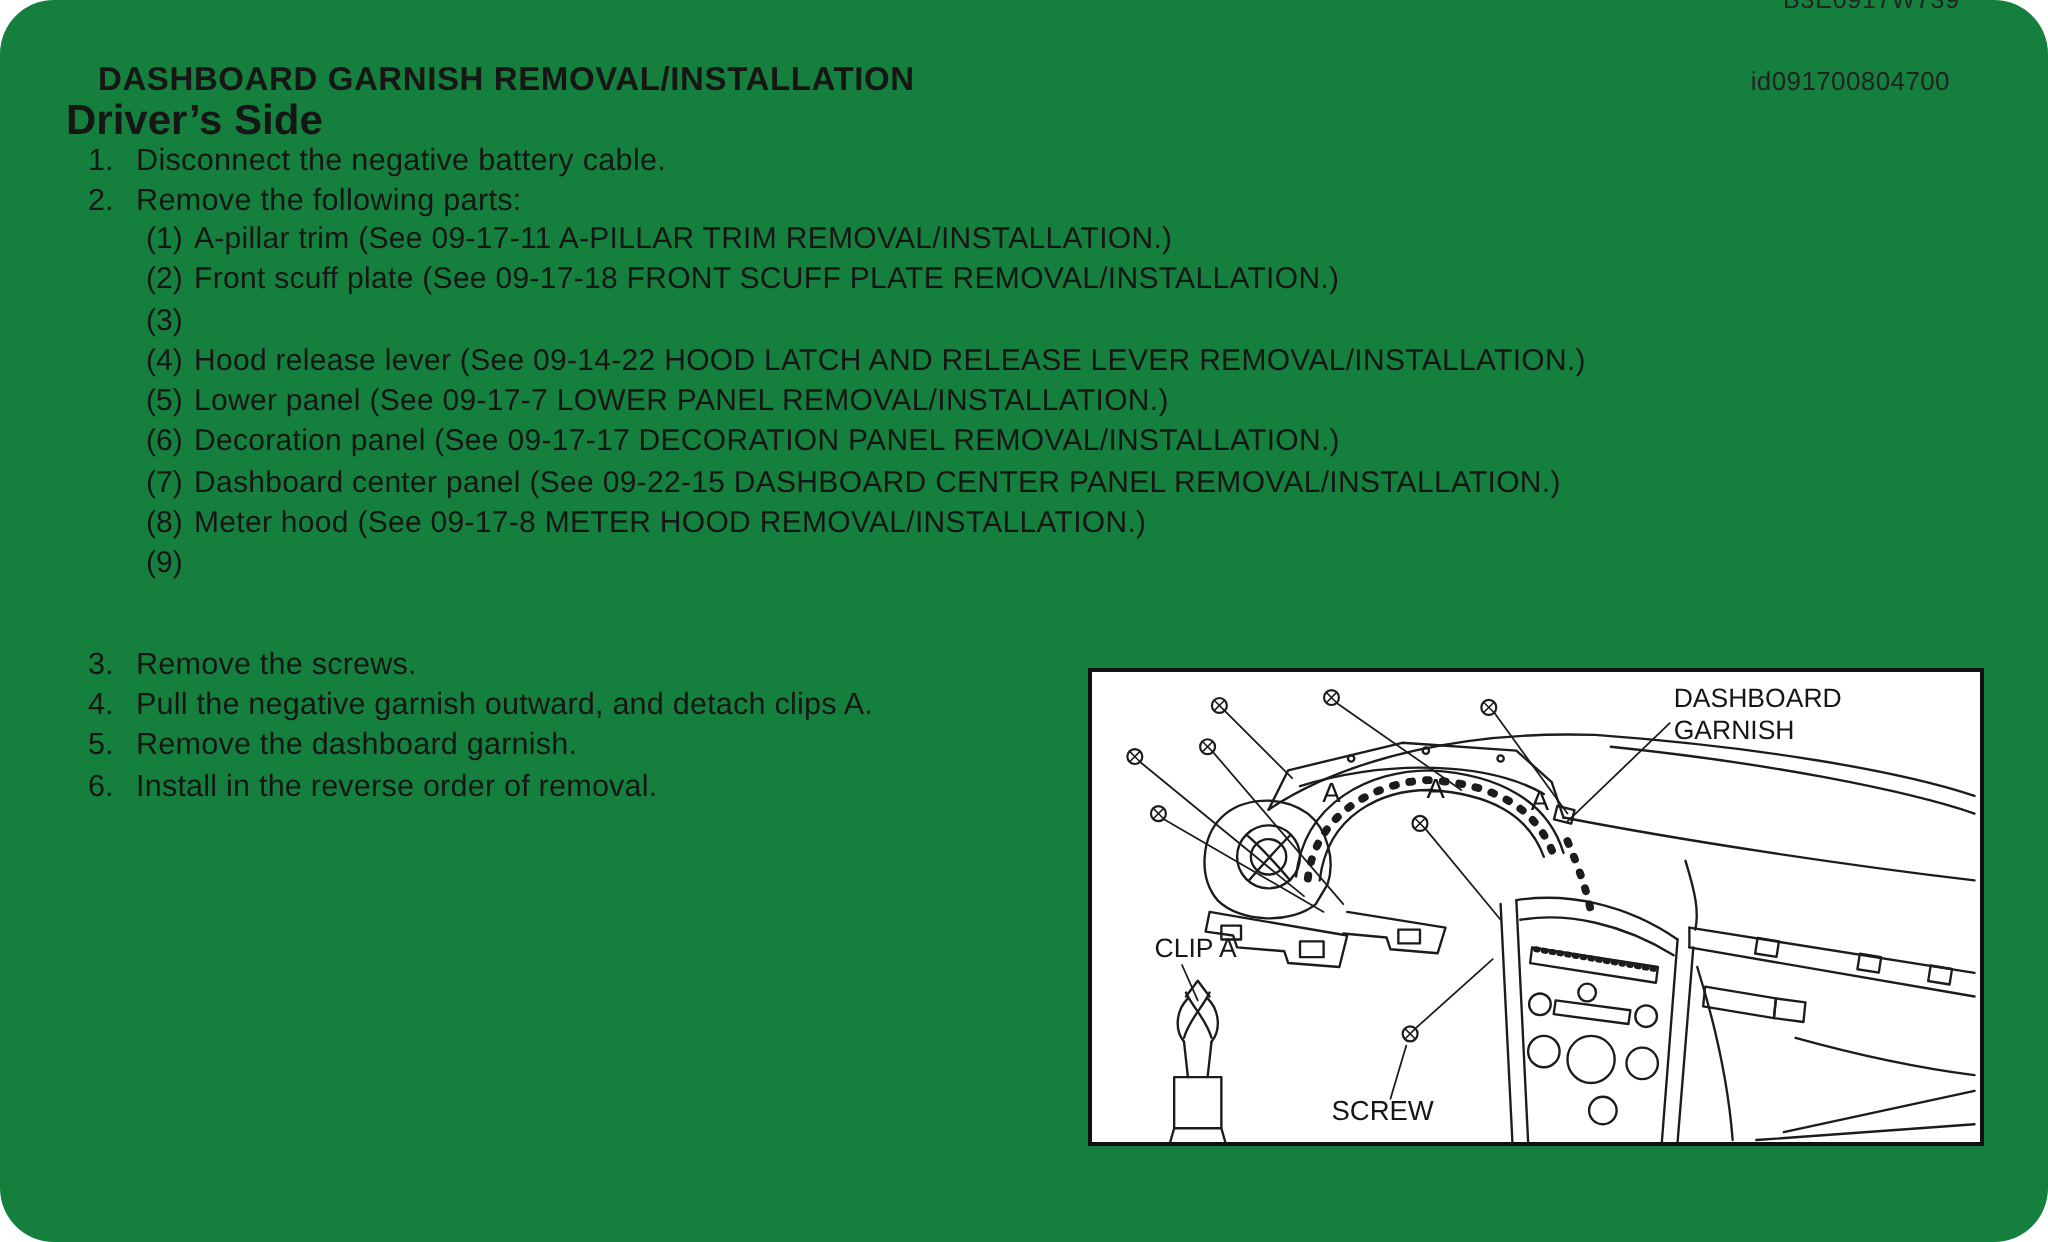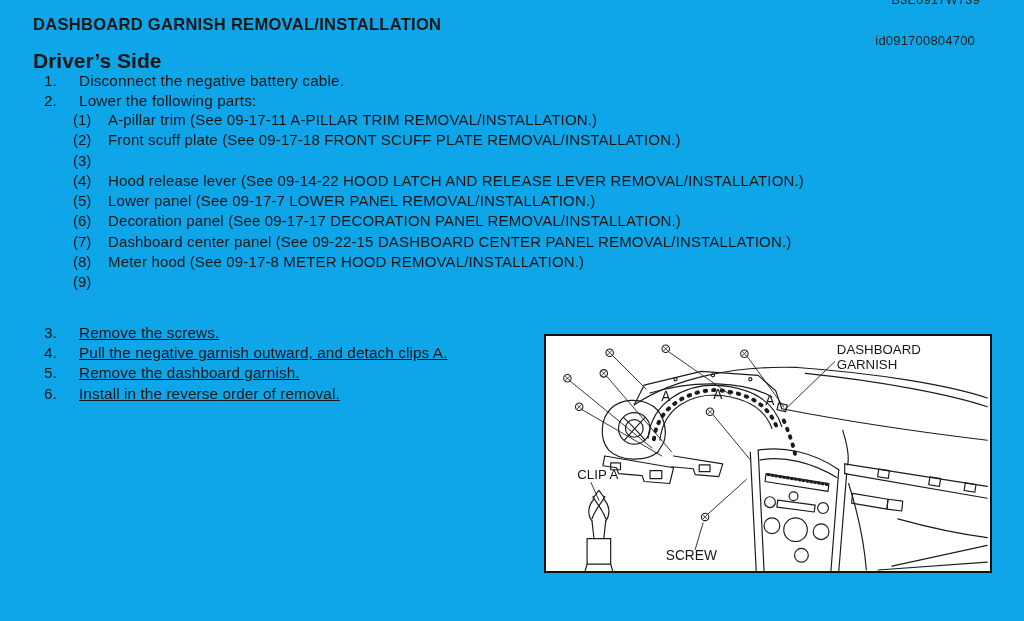--- a/index.html
+++ b/index.html
@@ -1,50 +1,50 @@
 <!DOCTYPE html>
 <html><head>
 <meta charset="utf-8">
 <style>
   html,body{margin:0;padding:0;}
   body{
     width:1024px;height:621px;background:#ffffff;overflow:hidden;position:relative;
     font-family:"Liberation Sans","DejaVu Sans",sans-serif;color:#161616;
     -webkit-font-smoothing:antialiased;
   }
-  .page{position:absolute;inset:0;background:#0ea5e9;overflow:hidden;}
+  .page{position:absolute;inset:0;background:#15803d;overflow:hidden;border-radius:27px;}
 
   .top-code{
     position:absolute;top:-7px;right:44px;font-size:12.5px;color:#222;
     letter-spacing:.4px;
   }
   .doc-id{
     position:absolute;top:33px;right:49px;font-size:13px;color:#222;
     letter-spacing:.2px;
   }
   .title{
-    position:absolute;left:33px;top:15px;margin:0;
+    position:absolute;left:33px;top:15px;margin:16px;
     font-size:16.5px;font-weight:bold;letter-spacing:.3px;white-space:nowrap;
   }
   .subtitle{
     position:absolute;left:33px;top:49px;margin:0;
     font-size:21px;font-weight:bold;white-space:nowrap;
   }
 
   .list{position:absolute;}
   .steps-top{left:44px;top:71px;}
   .parts{left:73px;top:110px;}
   .steps-bottom{left:44px;top:323px;width:440px;}
 
   .li{display:flex;align-items:flex-start;line-height:20.2px;font-size:15.3px;}
   .li .num{flex:0 0 auto;min-width:20px;margin-right:4px;white-space:nowrap;}
-  .li .txt{white-space:nowrap;letter-spacing:.15px;margin-left:11px;}
+  .li .txt{white-space:nowrap;letter-spacing:.15px;}
   .parts .li{font-size:15px;line-height:20.3px;}
   .parts .li .num{min-width:20px;margin-right:4px;}
-  .steps-bottom .li .txt{white-space:normal;max-width:382px;letter-spacing:.1px;text-decoration:underline;}
+  .steps-bottom .li .txt{white-space:normal;max-width:382px;letter-spacing:.1px;}
 
   .figure{
     position:absolute;left:532px;top:322px;width:448px;height:239px;
     border:2px solid #111;background:#fff;box-sizing:border-box;margin:12px;
   }
   .figure svg{display:block;width:100%;height:100%;}
   .fig-caption{
     position:absolute;left:532px;top:564px;width:448px;text-align:right;
     font-size:12px;letter-spacing:.3px;color:#222;
   }
@@ -61,21 +61,21 @@
   <div class="doc-id">id091700804700</div>
   <h2 class="subtitle">Driver’s Side</h2>
 
   <div class="list steps-top">
     <div class="li">
       <span class="num">1.</span>
       <span class="txt">Disconnect the negative battery cable.</span>
     </div>
     <div class="li">
       <span class="num">2.</span>
-      <span class="txt">Lower the following parts:</span>
+      <span class="txt">Remove the following parts:</span>
     </div>
   </div>
 
   <div class="list parts">
     <div class="li">
       <span class="num">(1)</span>
       <span class="txt">A-pillar trim (See 09-17-11 A-PILLAR TRIM REMOVAL/INSTALLATION.)</span>
     </div>
     <div class="li">
       <span class="num">(2)</span>

